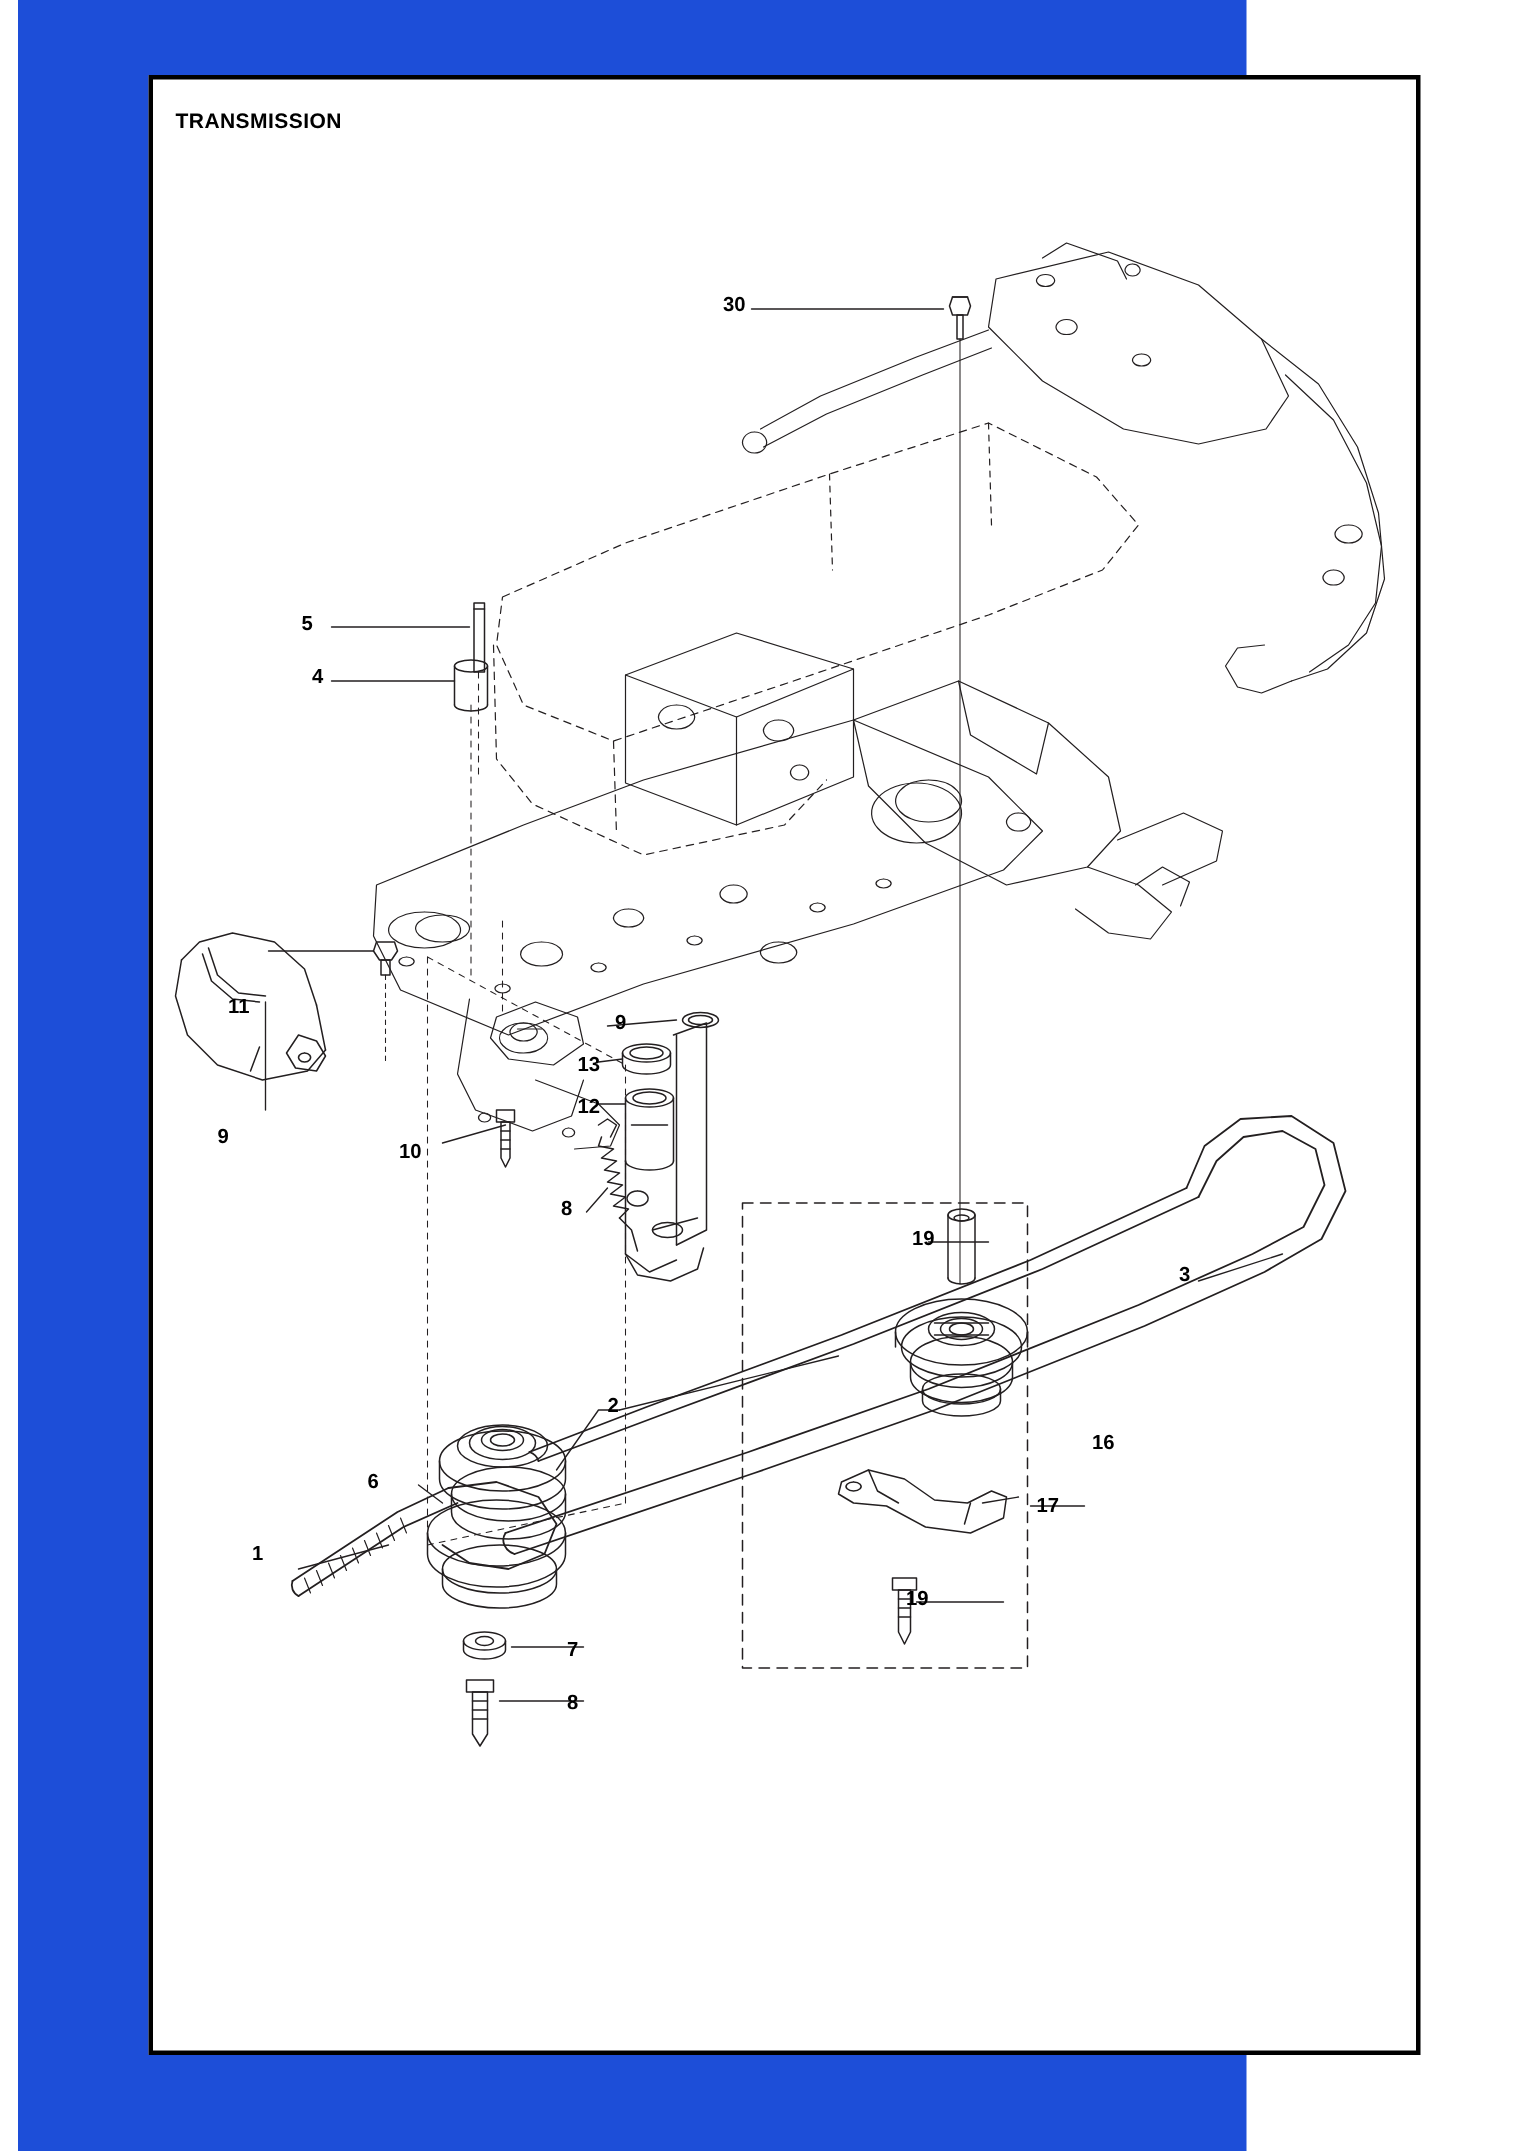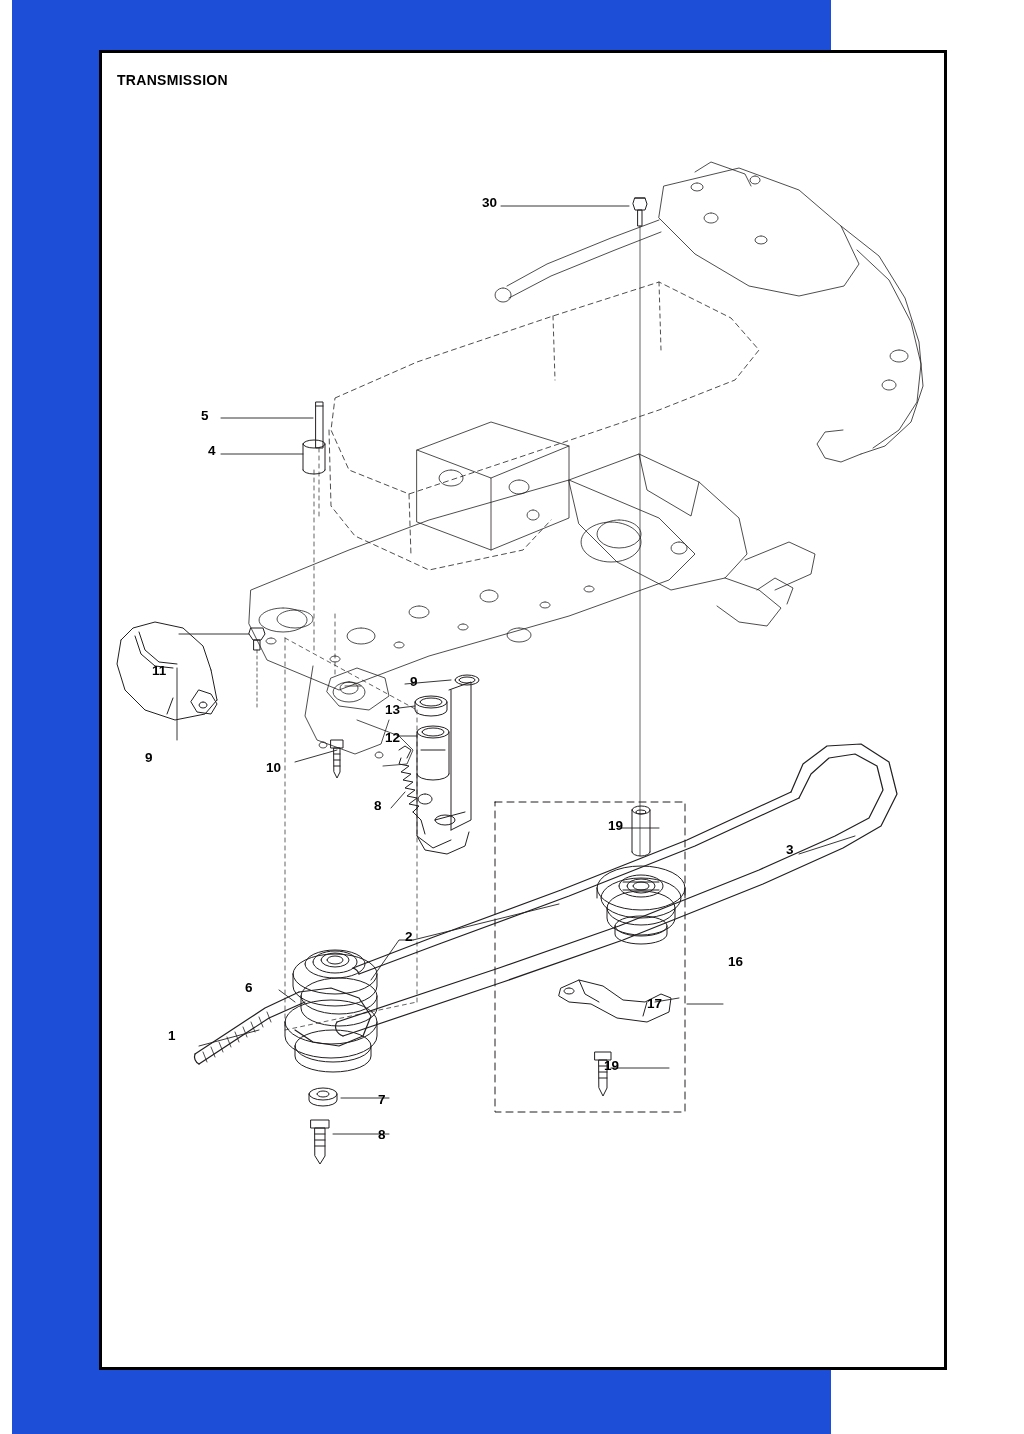--- a/index.html
+++ b/index.html
@@ -342,18 +342,18 @@
   <div class="callout" style="left:366px;  top:1093px;">7</div>
   <div class="callout" style="left:366px;  top:1128px;">8</div>
   <div class="callout" style="left:133px;  top:751px;">9</div>
   <div class="callout" style="left:254px;  top:761px;">10</div>
   <div class="callout" style="left:140px;  top:620px;margin-top:44px;">11</div>
   <div class="callout" style="left:373px;  top:731px;">12</div>
   <div class="callout" style="left:373px;  top:703px;">13</div>
   <div class="callout" style="left:398px;  top:675px;">9</div>
   <div class="callout" style="left:362px;  top:799px;">8</div>
   <div class="callout" style="left:716px;  top:955px;">16</div>
-  <div class="callout" style="left:635px;  top:997px;">17</div>
+  <div class="callout" style="left:635px;  top:997px;padding-left:44px;">17</div>
   <div class="callout" style="left:592px;  top:1059px;">19</div>
   <div class="callout" style="left:596px;  top:819px;text-align:center;">19</div>
   <div class="callout" style="left:470px;  top:196px;">30</div>
 
 </div>
 
 </body></html>

